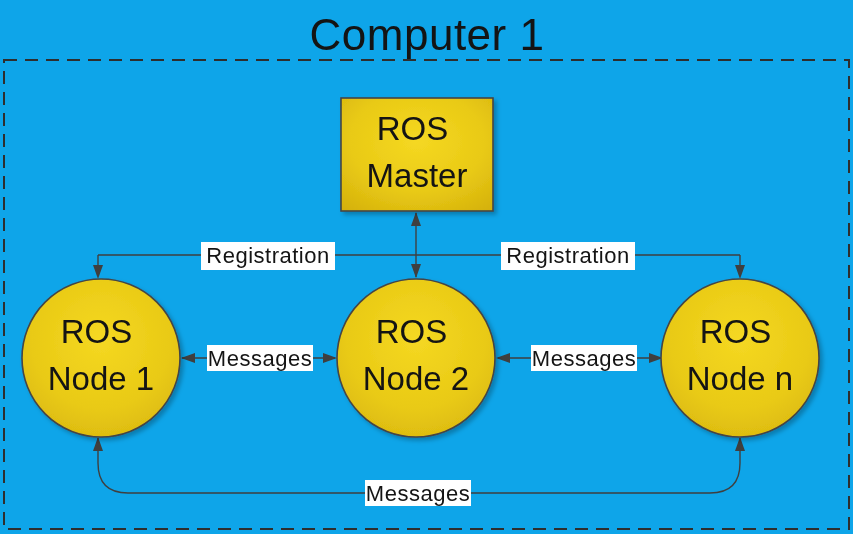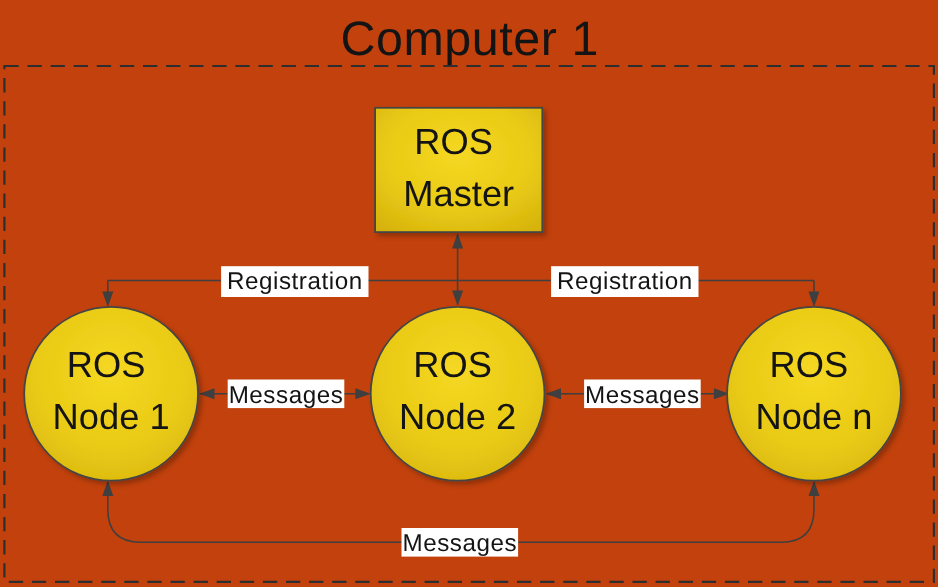--- a/index.html
+++ b/index.html
@@ -5,21 +5,21 @@
   html, body {
     margin: 0;
     padding: 0;
     background: #ffffff;
     font-family: "Liberation Sans", sans-serif;
   }
   .stage {
     position: relative;
     width: 853px;
     height: 534px;
-    background: #c2410c;
+    background: #0ea5e9;
     overflow: hidden;
   }
   svg { display: block; }
   .diagram-title {
     font-size: 44px;
     letter-spacing: 0.5px;
   }
   .node-label {
     font-size: 33px;
   }

